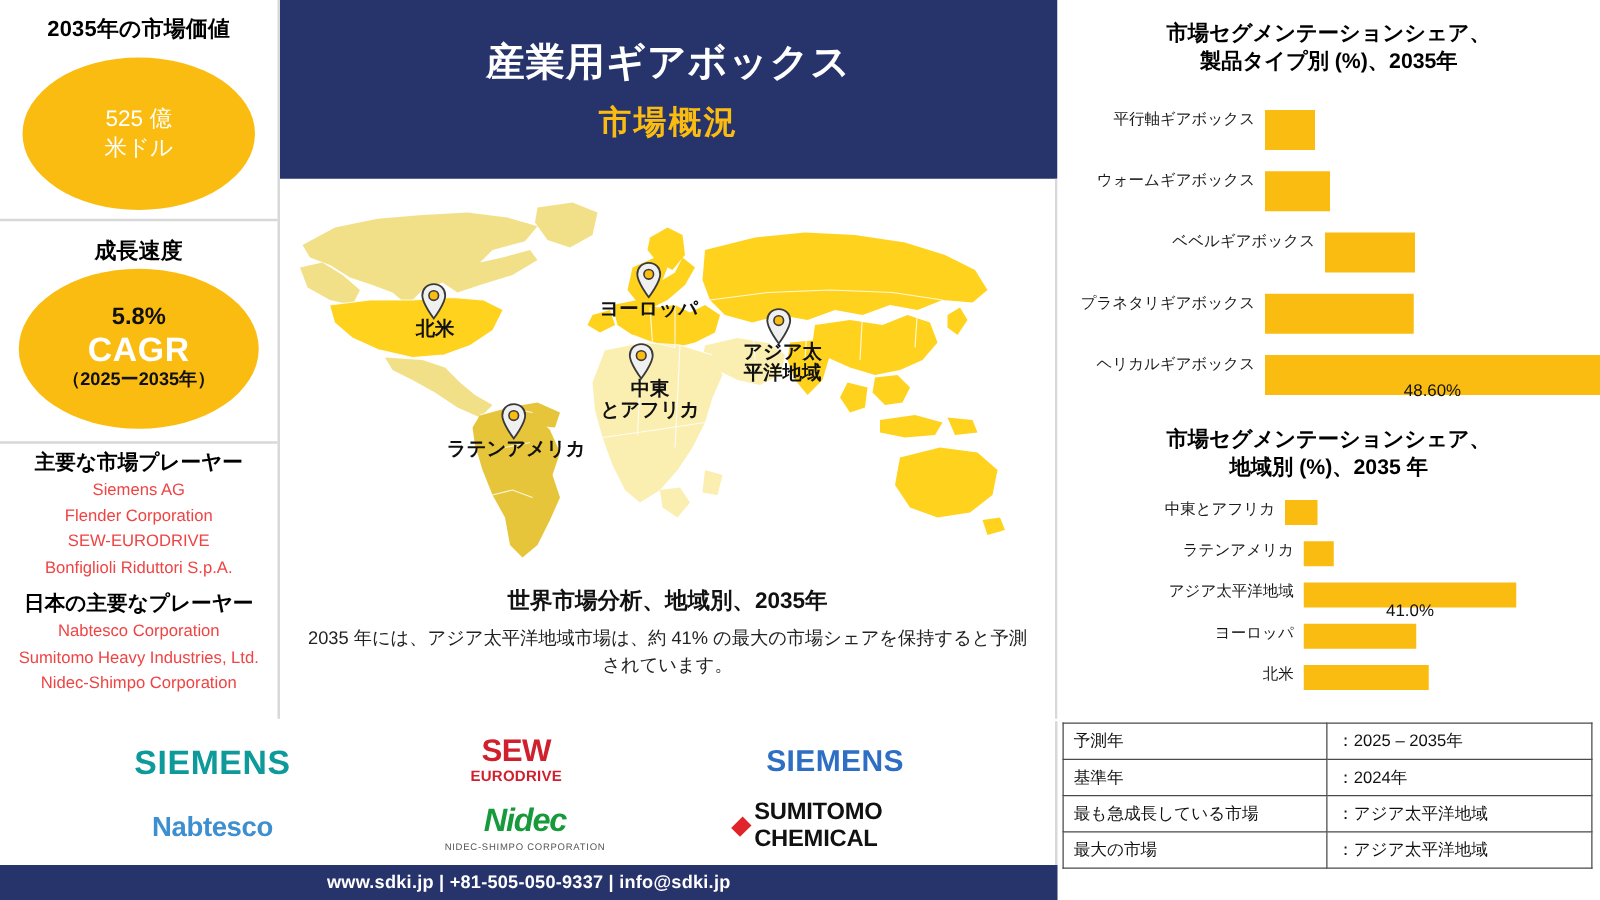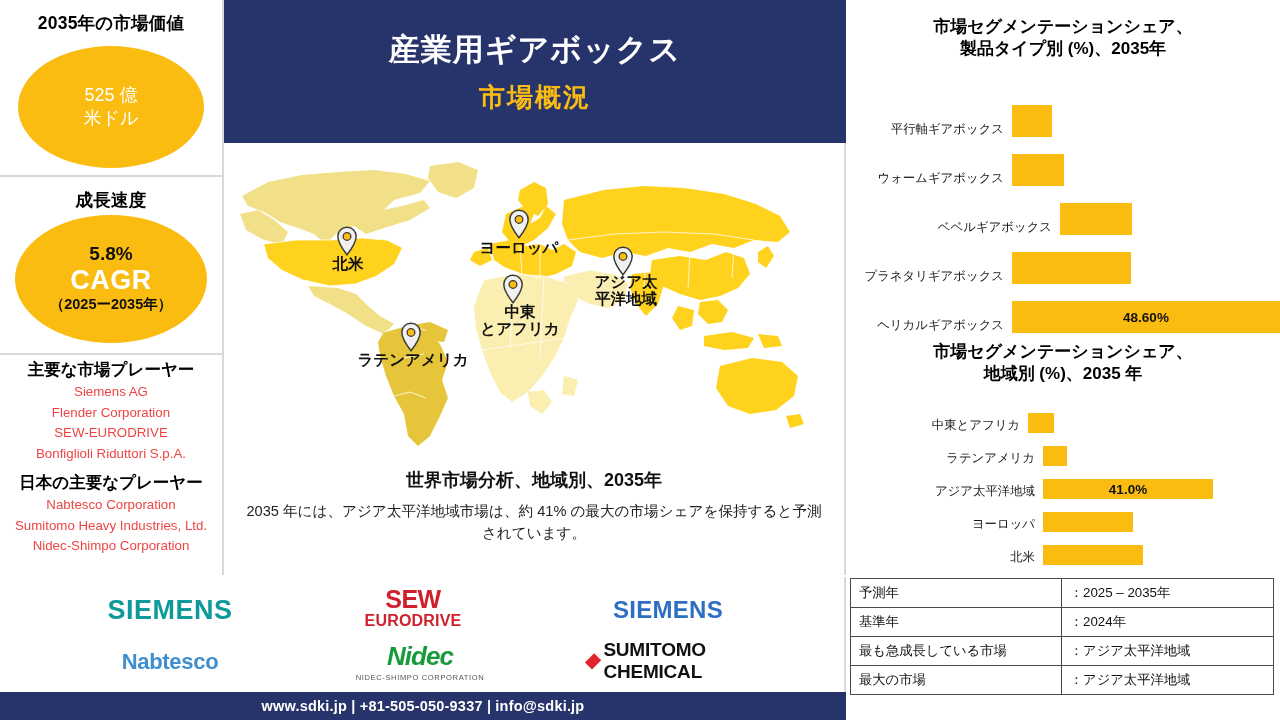--- a/index.html
+++ b/index.html
@@ -47,44 +47,44 @@
           font-size:18px;font-weight:bold;color:#111;}
   .capt-b{position:absolute;left:22px;top:358px;width:576px;text-align:center;
           font-size:14.6px;line-height:1.5;color:#222;}
 
   
   .logoband{position:absolute;left:0;top:577px;width:846px;height:115px;
             background:#fff;border-right:2px solid #d8d8d8;box-sizing:border-box;padding-left:32px;}
   .logo{position:absolute;display:flex;flex-direction:column;align-items:center;justify-content:center;}
   .siemens{color:#0E9A9A;font-size:27px;font-weight:bold;letter-spacing:.5px;}
   .sew-w{color:#D0202E;font-size:25px;font-weight:bold;line-height:.95;letter-spacing:-.5px;}
-  .sew-s{color:#D0202E;font-size:16px;font-weight:bold;letter-spacing:.2px;}
+  .sew-s{color:#D0202E;font-size:12px;font-weight:bold;letter-spacing:.2px;}
   .flender{color:#2E6FC4;font-size:24px;font-weight:bold;letter-spacing:.3px;}
   .nabtesco{color:#3E8FD0;font-size:22px;font-weight:bold;letter-spacing:-.3px;}
   .nidec-w{color:#179A3C;font-size:26px;font-weight:bold;font-style:italic;letter-spacing:-1px;}
   .nidec-s{color:#555;font-size:7.6px;letter-spacing:.6px;margin-top:1px;}
   .sumi{display:flex;align-items:center;gap:5px;}
   .sumi-d{width:13px;height:13px;background:#E0242B;transform:rotate(45deg);}
   .sumi-t{color:#111;font-size:19px;font-weight:bold;letter-spacing:-.2px;}
 
   
   .footer{position:absolute;left:0;top:692px;width:846px;height:28px;
           background:#27336B;display:flex;align-items:center;justify-content:center;}
   .footer span{color:#fff;font-size:14.5px;font-weight:bold;letter-spacing:.2px;}
 
   
   .rightcol{position:absolute;left:846px;top:0;width:434px;height:577px;background:#fff;}
   .ch-title{text-align:center;font-size:17px;font-weight:bold;line-height:1.3;color:#000;}
   .bars{position:absolute;left:0;width:434px;}
-  .brow{position:relative;display:flex;align-items:flex-end;}
+  .brow{position:relative;display:flex;align-items:flex-start;}
   .blabel{text-align:right;font-size:12.4px;color:#1a1a1a;line-height:1.25;box-sizing:border-box;padding-right:8px;}
   .bar{background:#FBBC12;position:relative;}
-  .bval{position:absolute;left:0;top:0;width:100%;height:100%;
+  .bval{position:absolute;left:0;top:12px;width:100%;height:100%;
         display:flex;align-items:center;justify-content:center;
-        font-size:13.5px;font-weight:bold;color:#111;}
+        font-size:13.5px;font-weight:normal;color:#111;}
 
   
   .tbl{position:absolute;left:850px;top:578px;width:424px;
        border-collapse:collapse;font-size:13.3px;}
   .tbl td{border:1px solid #4a4a4a;height:28px;padding:0 8px;color:#111;vertical-align:middle;}
   .tbl td.k{width:212px;}
   .tbl td.v{width:212px;}
 </style>
 </head>
 <body>

